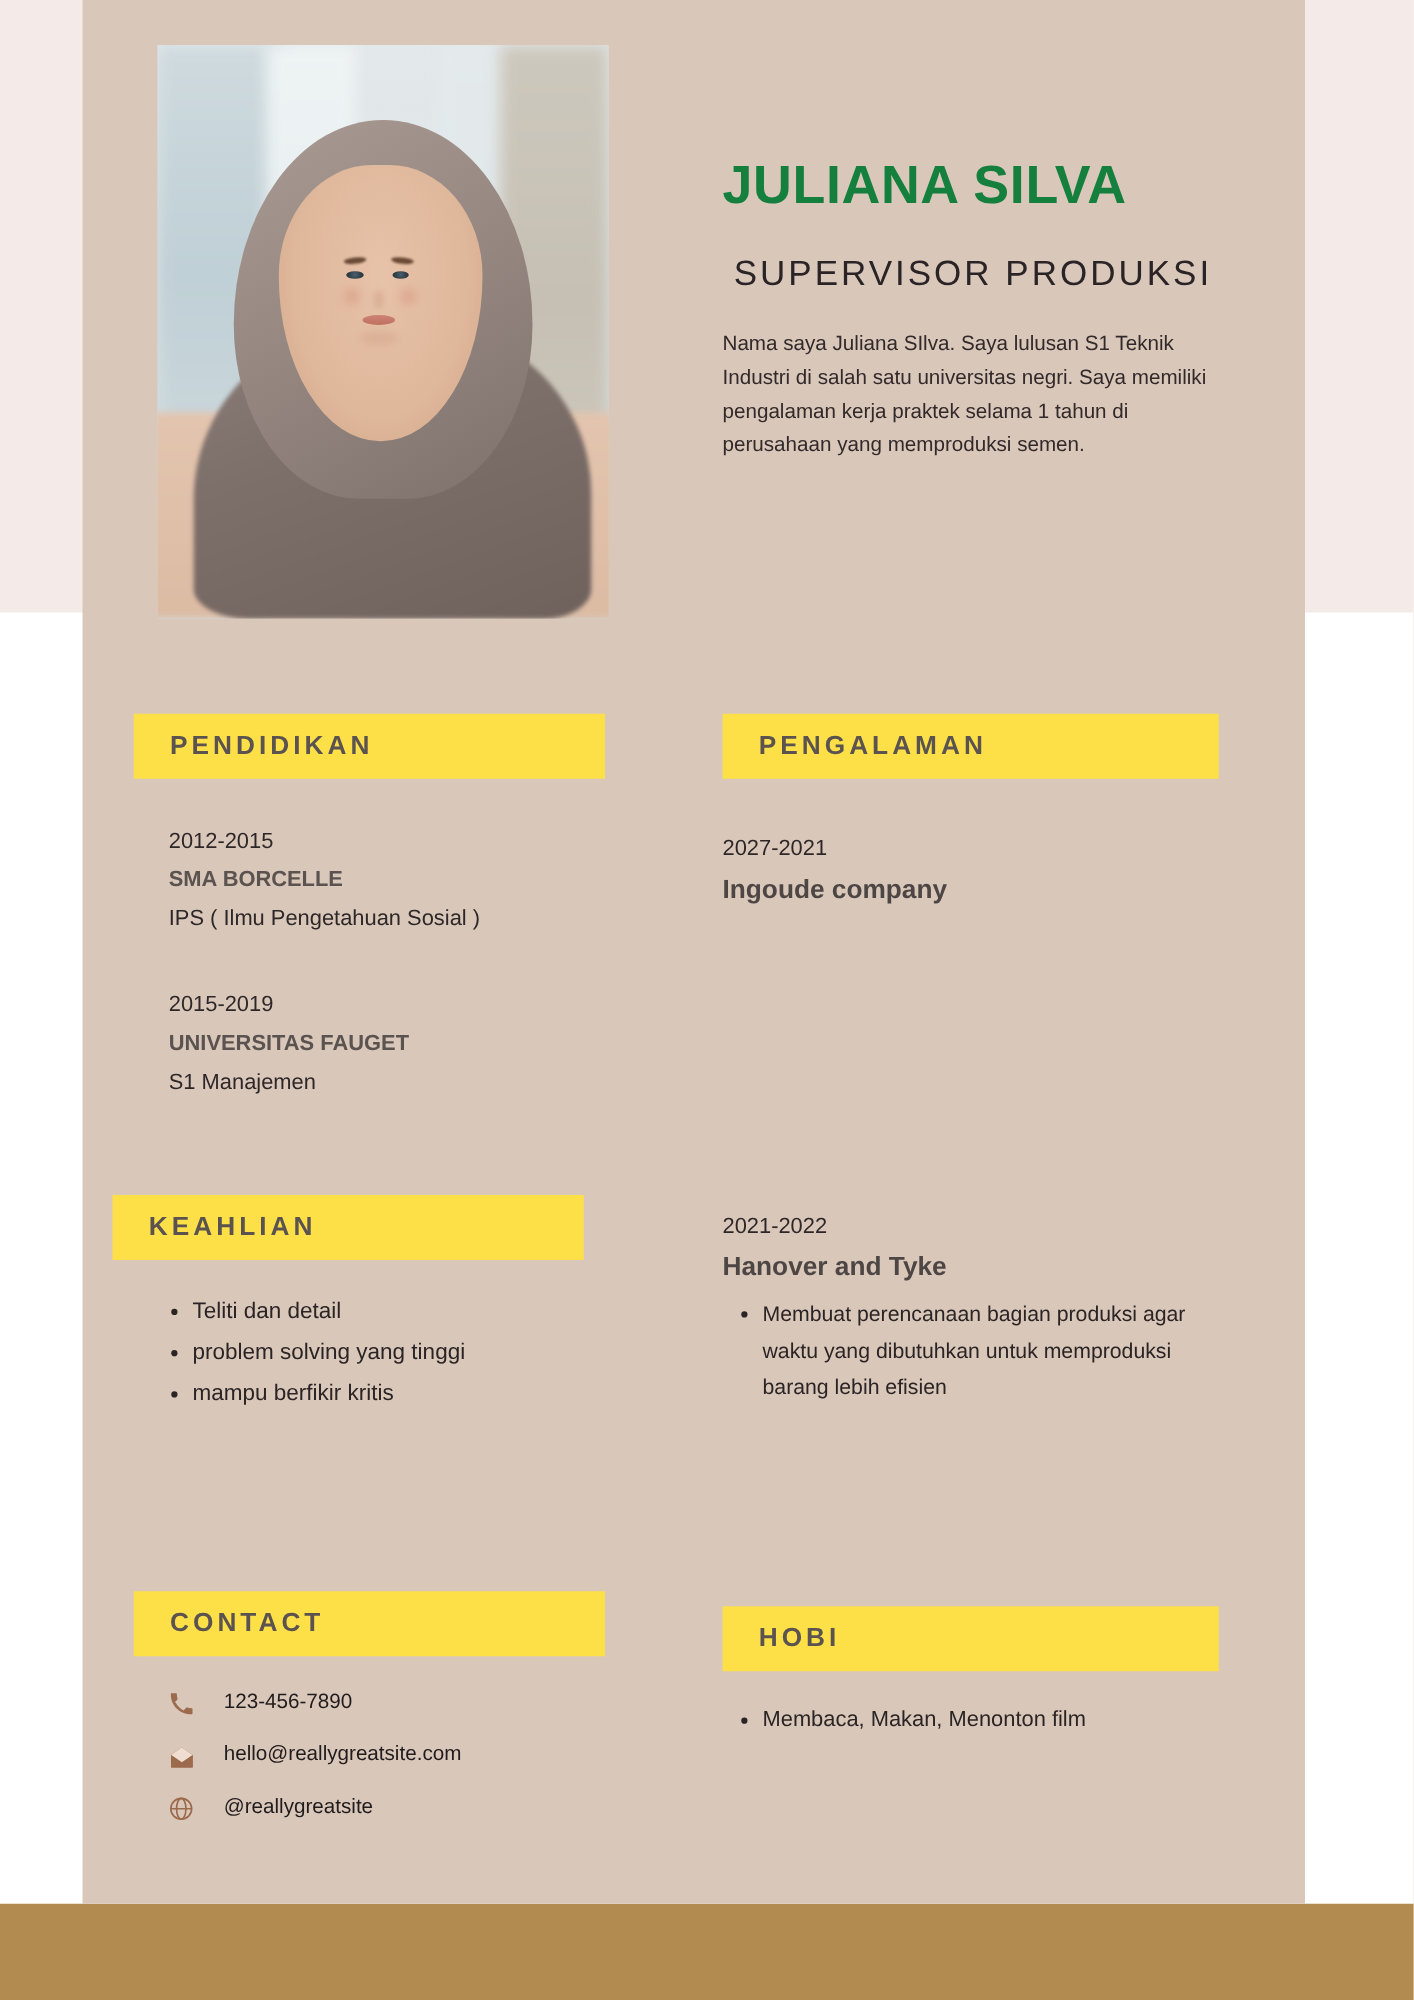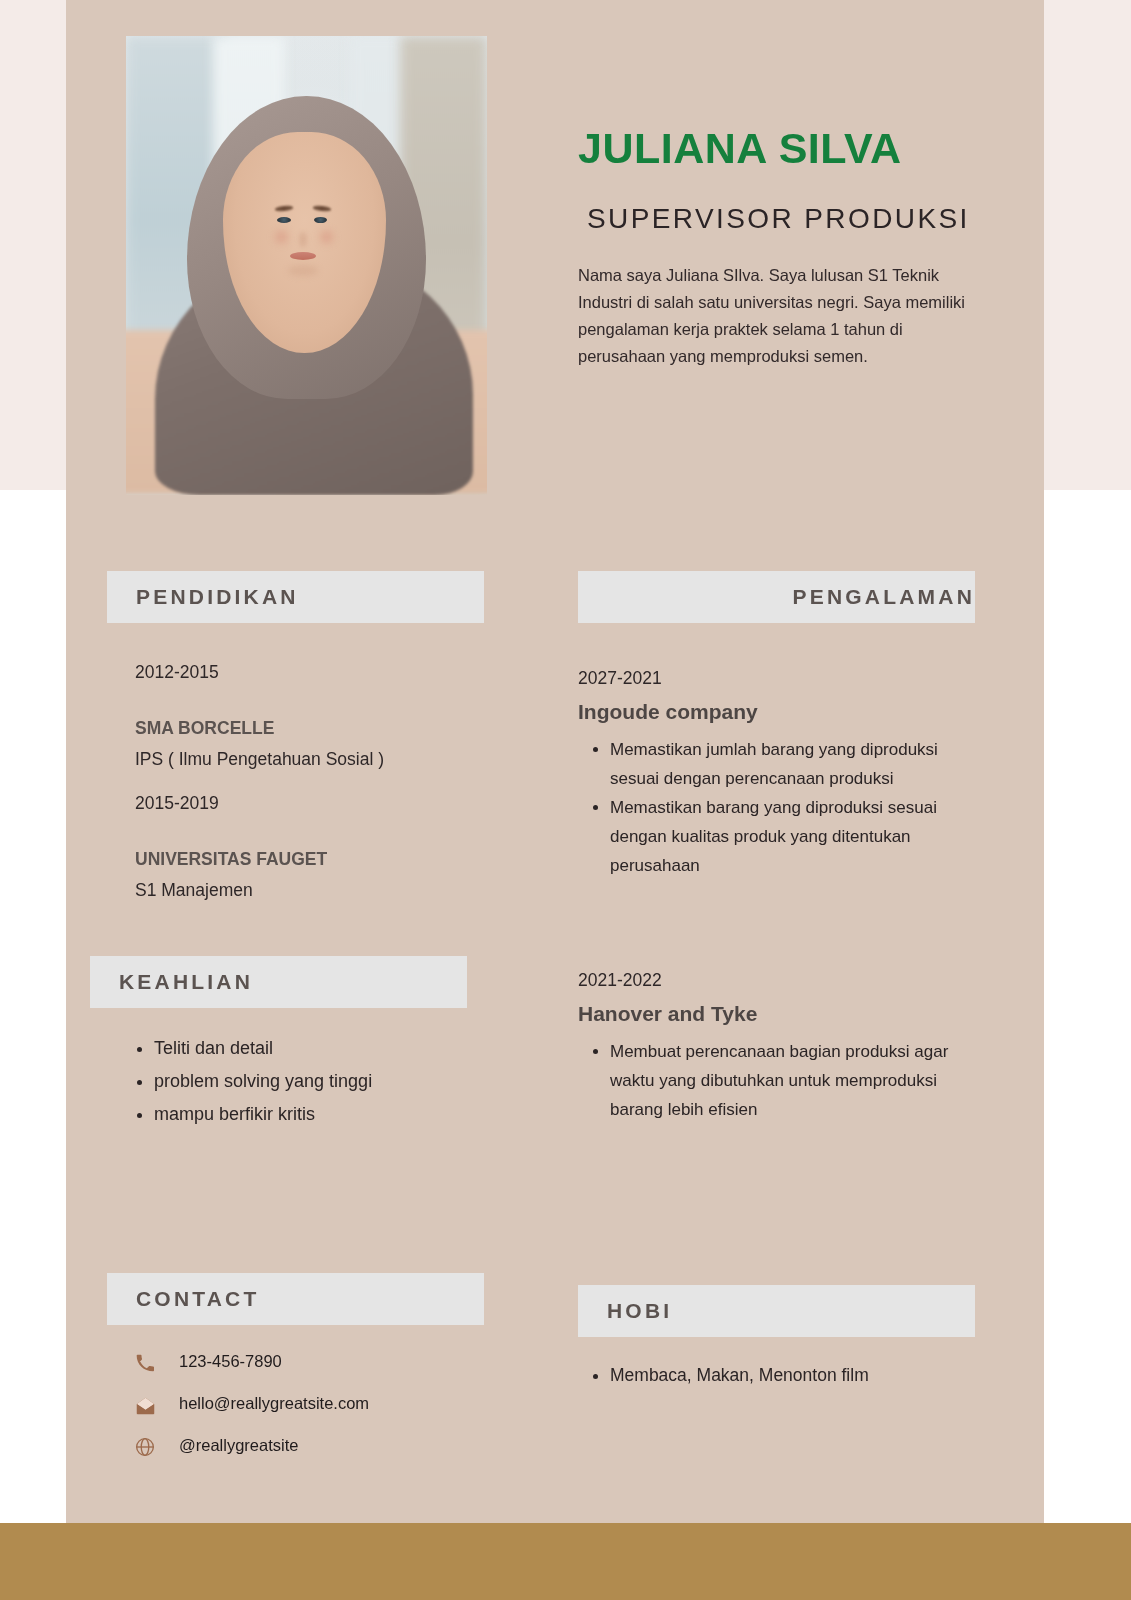--- a/index.html
+++ b/index.html
@@ -133,52 +133,52 @@
     left: 578px; top: 262px;
     width: 416px;
     font-size: 16.5px;
     line-height: 27px;
     color: #32292a;
   }
 
   
   .sec-bar {
     position: absolute;
-    background: #e5e5e5;
+    background: #fde047;
     display: flex;
     align-items: center;
   }
   .sec-bar .sec-title {
     font-size: 21px;
     font-weight: bold;
     letter-spacing: 3.2px;
     color: #5b5350;
   }
 
   .bar-pendidikan { left: 107px; top: 571px; width: 377px; height: 52px; }
   .bar-pendidikan .sec-title { margin-left: 29px; }
 
-  .bar-pengalaman { left: 578px; top: 571px; width: 397px; height: 52px; justify-content: flex-end; }
+  .bar-pengalaman { left: 578px; top: 571px; width: 397px; height: 52px; }
   .bar-pengalaman .sec-title { margin-left: 29px; }
 
   .bar-keahlian { left: 90px; top: 956px; width: 377px; height: 52px; }
   .bar-keahlian .sec-title { margin-left: 29px; }
 
   .bar-contact { left: 107px; top: 1273px; width: 377px; height: 52px; }
   .bar-contact .sec-title { margin-left: 29px; }
 
   .bar-hobi { left: 578px; top: 1285px; width: 397px; height: 52px; }
   .bar-hobi .sec-title { margin-left: 29px; }
 
   
   .edu-block { position: absolute; left: 135px; width: 400px; }
   .edu-1 { top: 657px; }
   .edu-2 { top: 788px; }
   .edu-year { font-size: 17.5px; color: #2e2728; line-height: 30px; }
-  .edu-school { font-size: 17.5px; font-weight: bold; color: #5b5350; line-height: 32px; margin-top: 25px; }
+  .edu-school { font-size: 17.5px; font-weight: bold; color: #5b5350; line-height: 32px; }
   .edu-major { font-size: 17.5px; color: #2e2728; line-height: 30px; }
 
   
   .exp-block { position: absolute; left: 578px; width: 400px; }
   .exp-1 { top: 663px; }
   .exp-2 { top: 965px; }
   .exp-year { font-size: 17.5px; color: #2e2728; line-height: 30px; }
   .exp-company { font-size: 21px; font-weight: bold; color: #4d4644; line-height: 38px; }
   .exp-list { margin: 4px 0 0 0; padding-left: 32px; }
   .exp-list li {
@@ -279,24 +279,20 @@
   <div class="edu-school">UNIVERSITAS FAUGET</div>
   <div class="edu-major">S1 Manajemen</div>
 </div>
 
 <div class="sec-bar bar-pengalaman">
   <span class="sec-title">PENGALAMAN</span>
 </div>
 <div class="exp-block exp-1">
   <div class="exp-year">2027-2021</div>
   <div class="exp-company">Ingoude company</div>
-  <ul class="exp-list">
-    <li>Memastikan jumlah barang yang diproduksi sesuai dengan perencanaan produksi</li>
-    <li>Memastikan barang yang diproduksi sesuai dengan kualitas produk yang ditentukan perusahaan</li>
-  </ul>
 </div>
 <div class="exp-block exp-2">
   <div class="exp-year">2021-2022</div>
   <div class="exp-company">Hanover and Tyke</div>
   <ul class="exp-list">
     <li>Membuat perencanaan bagian produksi agar waktu yang dibutuhkan untuk memproduksi barang lebih efisien</li>
   </ul>
 </div>
 
 <div class="sec-bar bar-keahlian">

